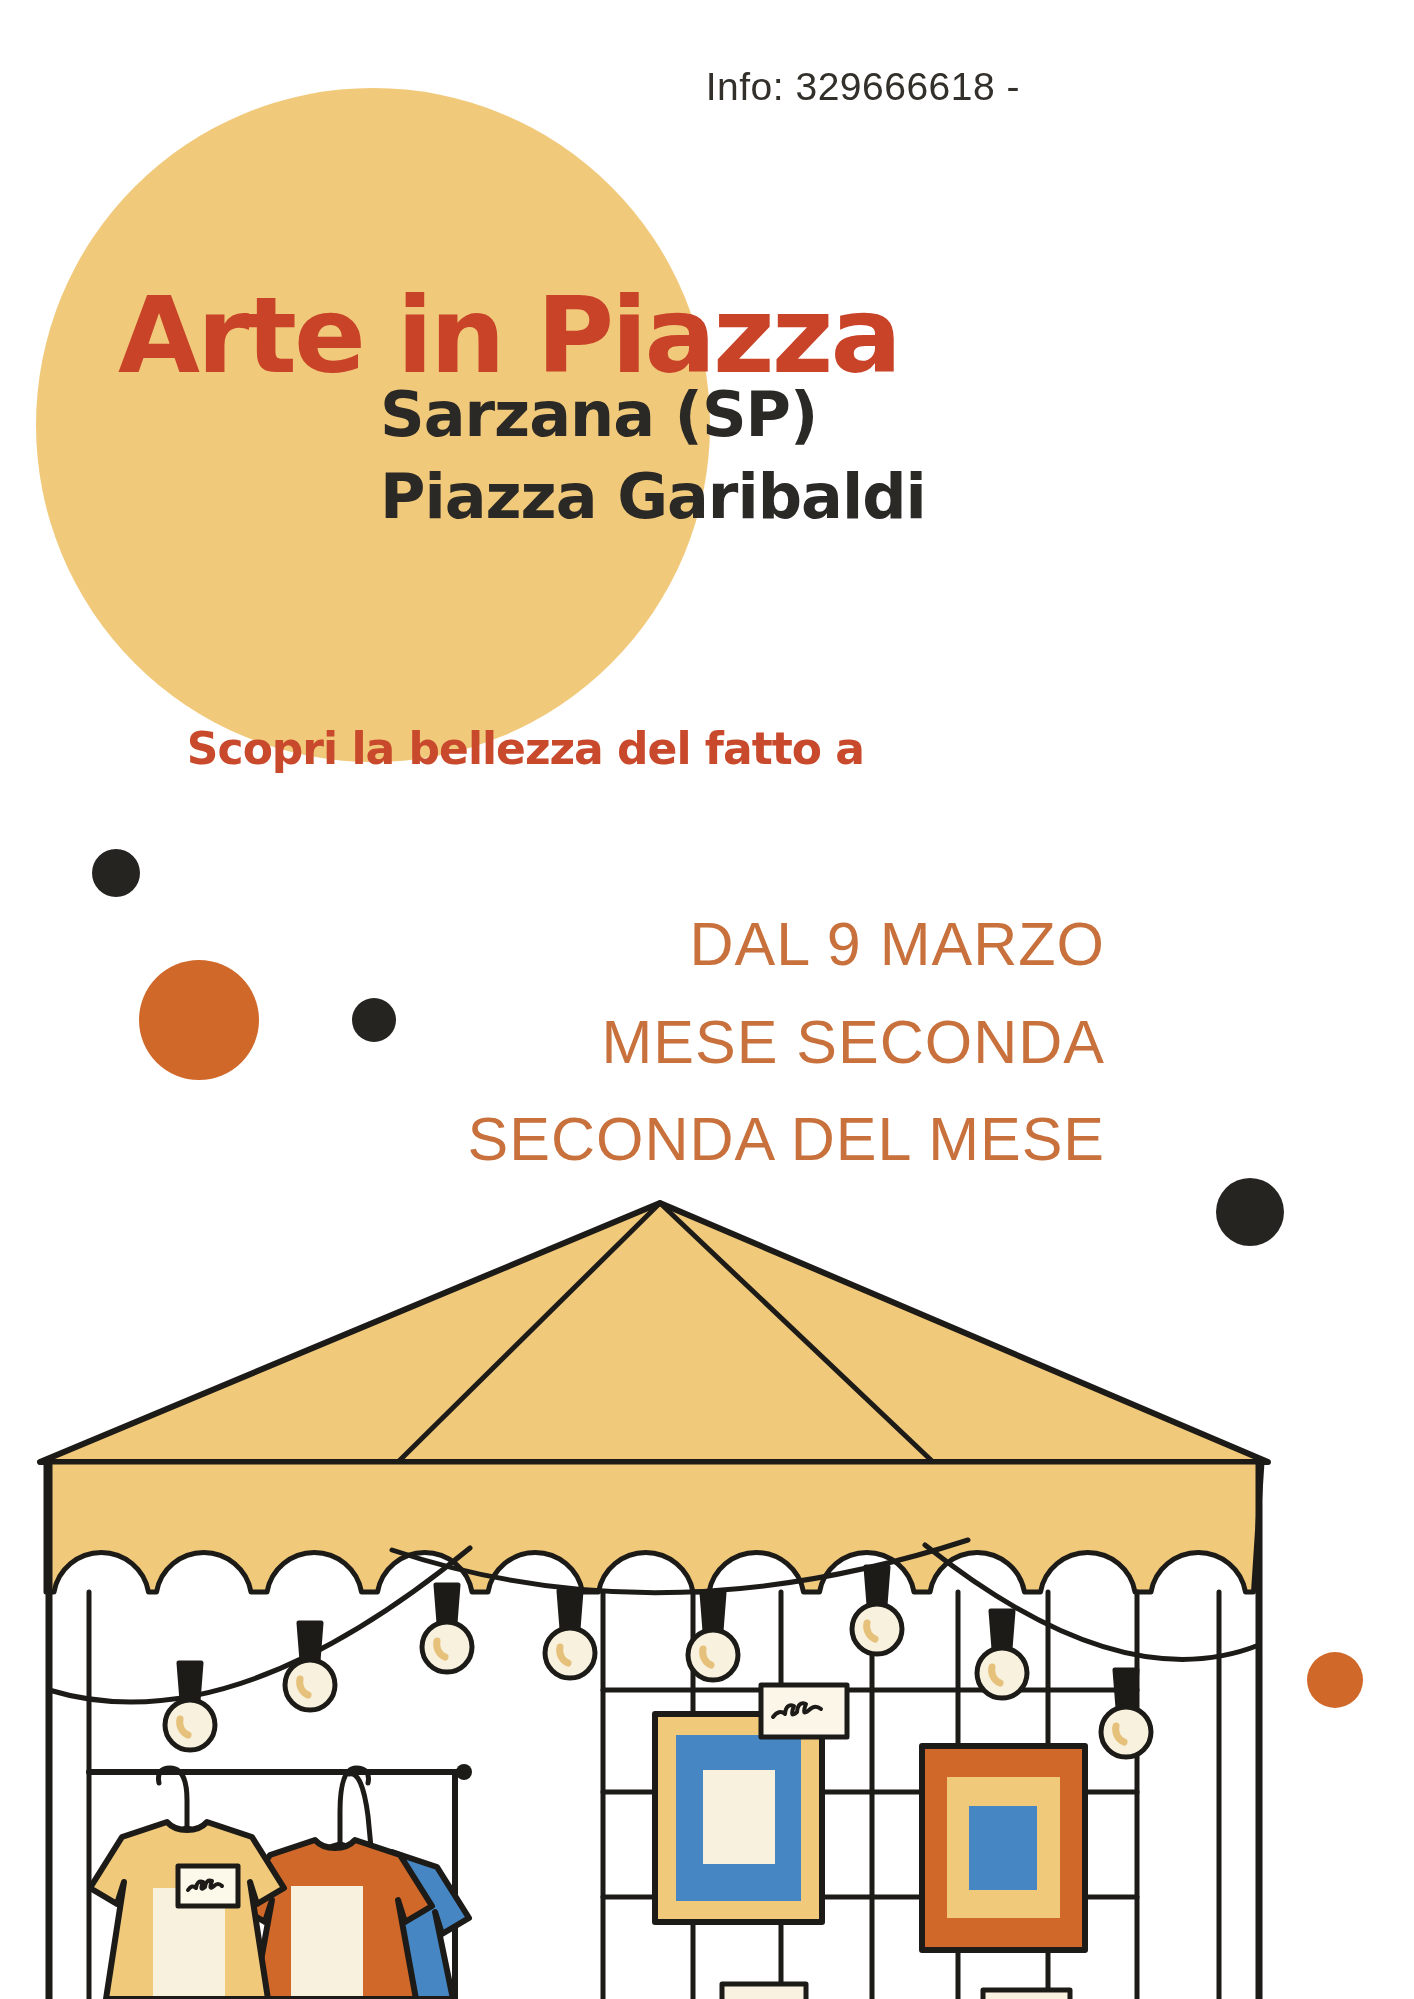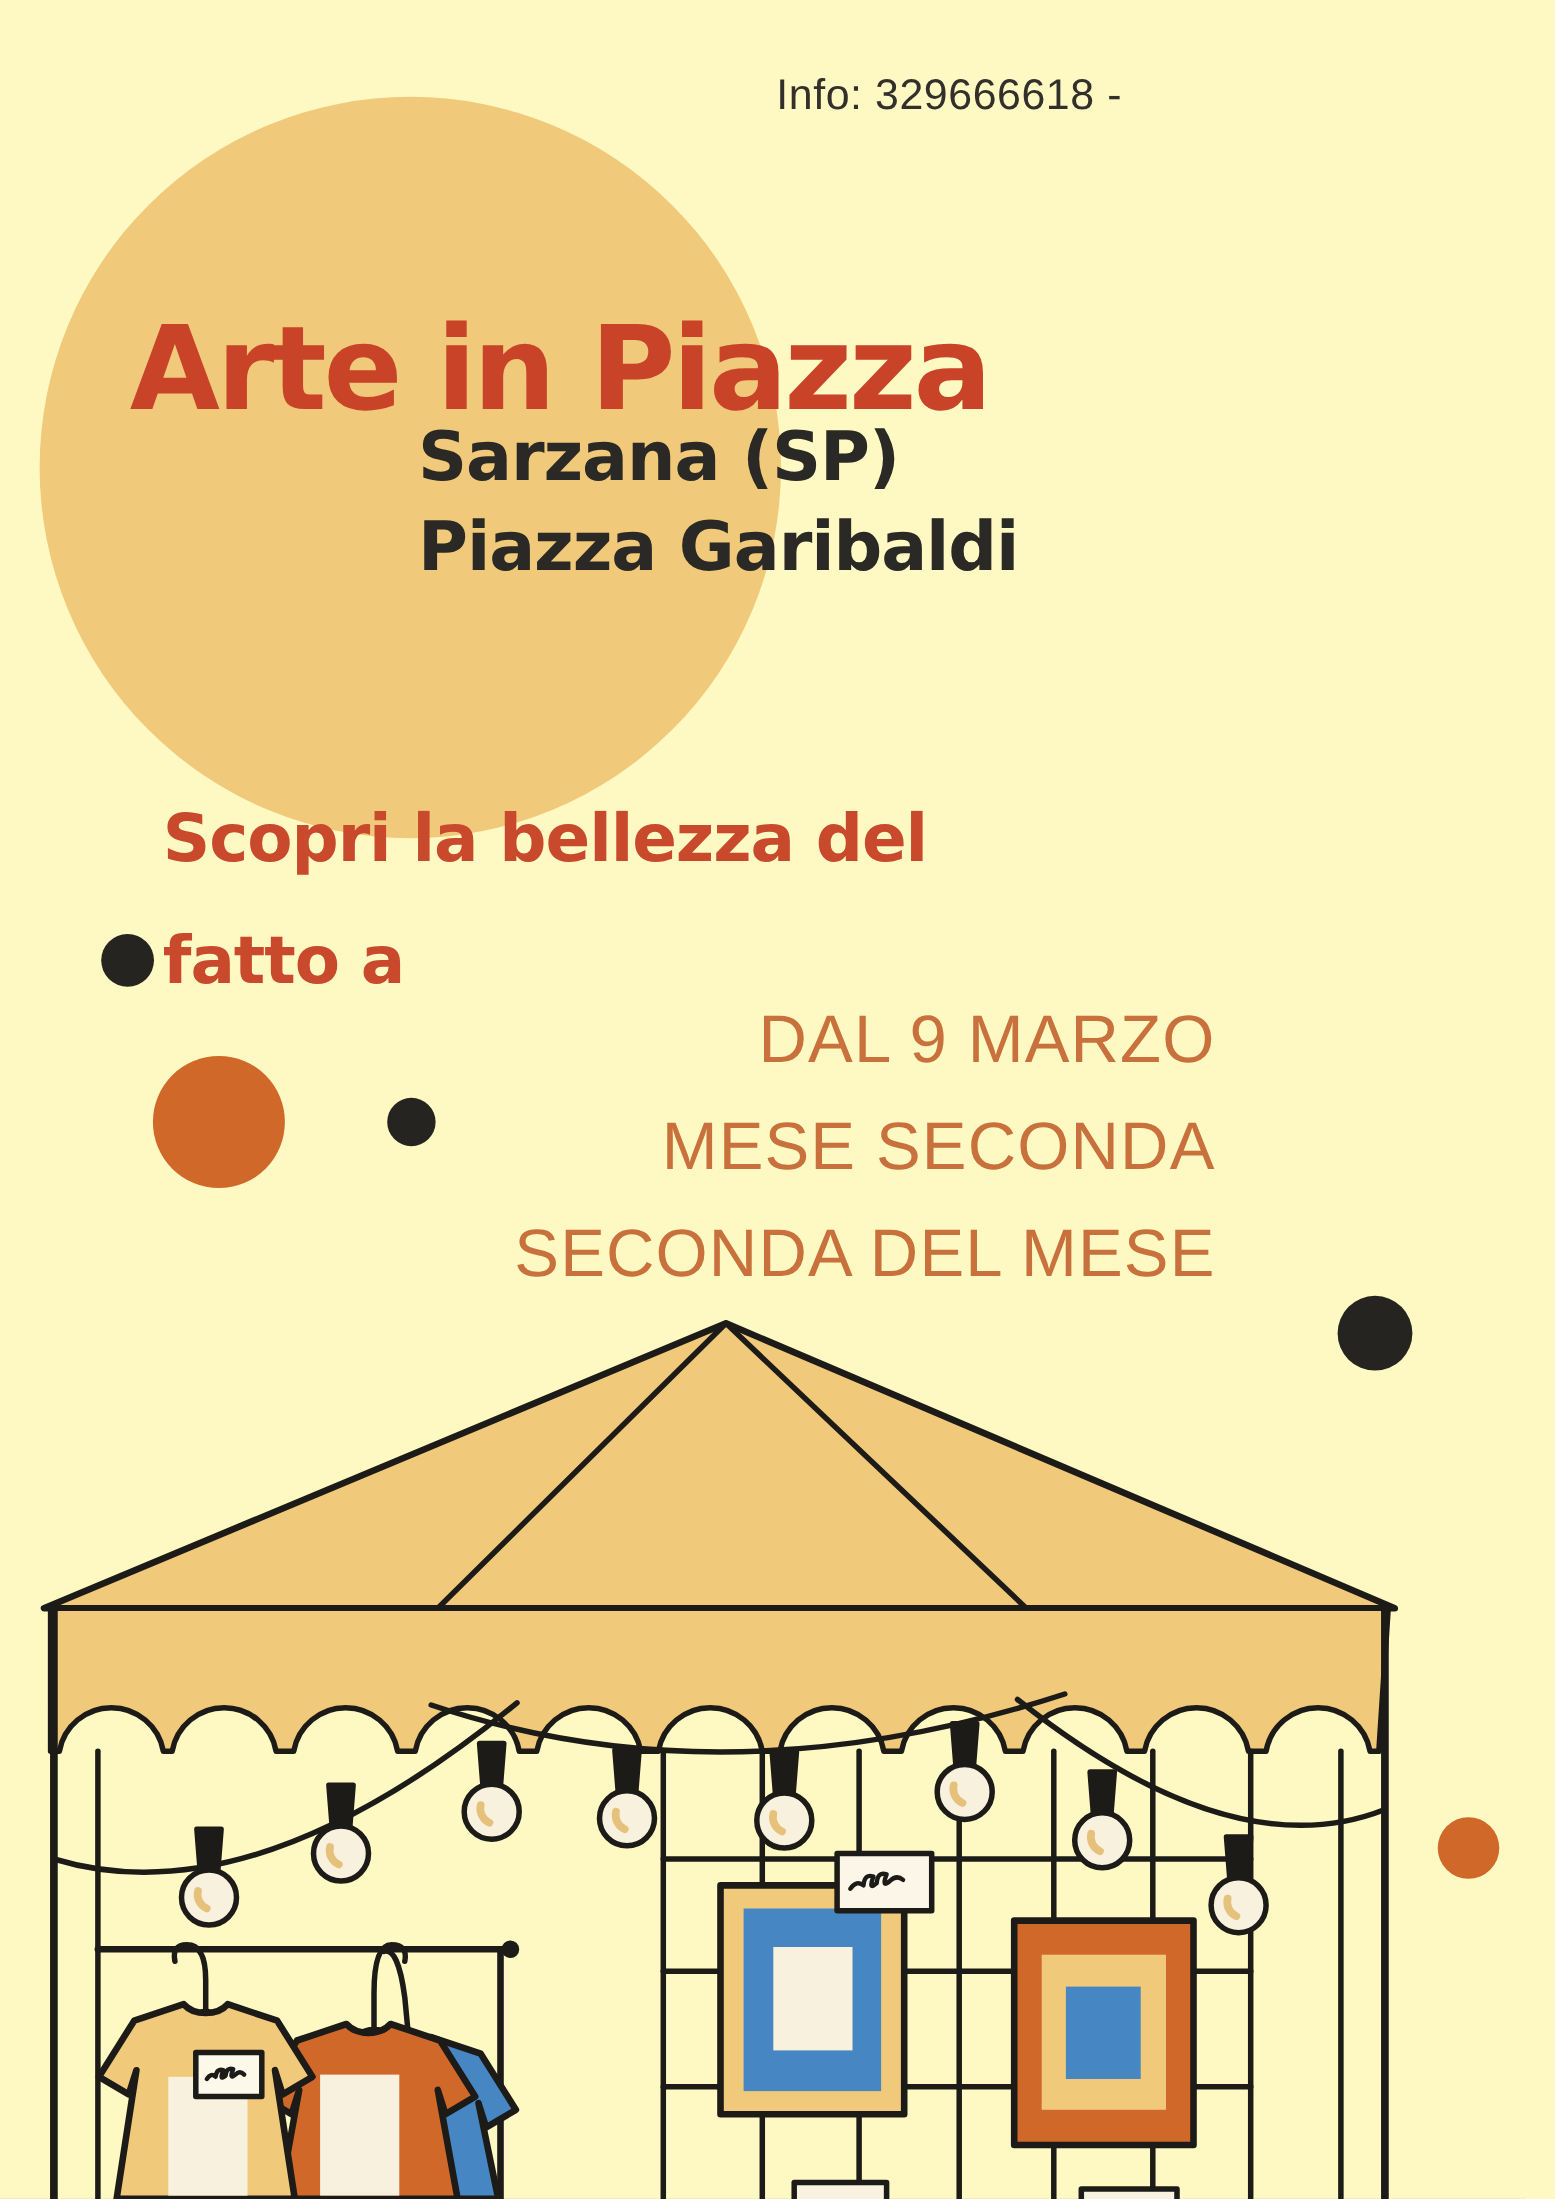--- a/index.html
+++ b/index.html
@@ -1,19 +1,19 @@
 <!DOCTYPE html>
 <html><head>
 <meta charset="utf-8">
 <style>
   html,body{margin:0;padding:0;background:#888;}
   .poster{
     position:relative;
     width:1414px;height:1999px;
-    background:#fef9c3;
+    background:#ffffff;
     overflow:hidden;
     font-family:"Liberation Sans", sans-serif;
   }
   .abs{position:absolute;}
   
   .sun{
     left:36px;top:88px;width:674px;height:674px;
     border-radius:50%;
     background:#f1c97b;
   }
@@ -47,25 +47,25 @@
   .location{
     right:394px;top:374px;width:640px;
     text-align:left;
     font-family:"DejaVu Sans", sans-serif;
     font-weight:bold;
     font-size:62px;line-height:1.33;
     letter-spacing:-1px;
     color:#2b2925;
   }
   .tagline{
-    left:148px;top:708px;width:700px;
-    text-align:left;
+    left:164px;top:708px;width:700px;
+    text-align:right;
     font-family:"DejaVu Sans", sans-serif;
     font-weight:bold;
-    font-size:60px;line-height:1.85;
+    font-size:44px;line-height:1.85;
     letter-spacing:-1px;
     color:#c8492b;
   }
   .schedule{
     right:309px;top:896px;width:700px;
     text-align:right;
     font-size:61px;line-height:1.6;
     letter-spacing:1px;
     color:#c8713c;
   }

